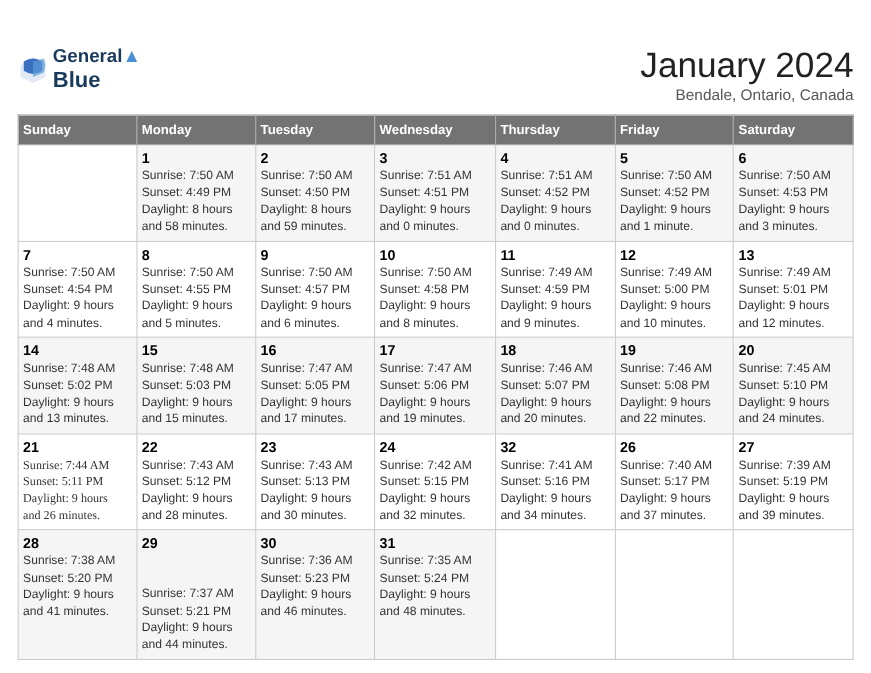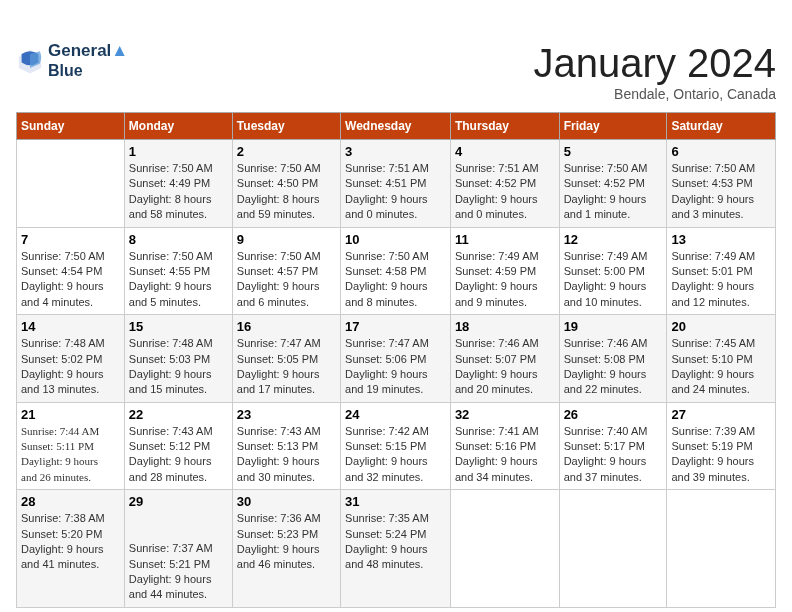--- a/index.html
+++ b/index.html
@@ -23,35 +23,35 @@
       gap: 4px;
     }
     .logo-icon {
       width: 28px;
       height: 28px;
     }
     .title-block {
       text-align: right;
     }
     .month-title {
-      font-size: 40px;
+      font-size: 32px;
       font-weight: normal;
       color: #222;
     }
     .location {
       font-size: 14px;
       color: #555;
     }
     table {
       width: 100%;
       border-collapse: collapse;
       font-size: 11px;
     }
     thead tr th {
-      background-color: #c2410c;
+      background-color: #737373;
       color: #fff;
       padding: 6px 4px;
       text-align: left;
       font-weight: bold;
       font-size: 12px;
       border: 1px solid #aaa;
     }
     tbody tr td {
       vertical-align: top;
       border: 1px solid #ccc;
@@ -83,21 +83,21 @@
 <div class="header">
   <div class="logo">
     <svg class="logo-icon" viewBox="0 0 40 40">
       <polygon points="20,4 36,14 36,30 20,38 4,30 4,14" fill="#3a6ebf" opacity="0.15"></polygon>
       <polygon points="20,2 38,13 38,28 28,34 28,20 20,15 12,20 12,34 2,28 2,13" fill="none"></polygon>
       <path d="M8,10 Q20,2 32,10 L32,22 Q20,30 8,22 Z" fill="#3a6ebf"></path>
       <path d="M20,10 L34,6 Q38,14 34,24 L20,30 Z" fill="#5a9ad9" opacity="0.7"></path>
     </svg>
     <div>
       <div style="font-size:17px;font-weight:bold;color:#1a3a5c;line-height:1.2;">General<span style="color:#4a90d9;">▲</span></div>
-      <div style="font-size:16px;font-weight:bold;color:#1a3a5c;line-height:1.2;">Blue</div>
+      <div style="font-size:20px;font-weight:bold;color:#1a3a5c;line-height:1.2;">Blue</div>
     </div>
   </div>
   <div class="title-block">
     <div class="month-title">January 2024</div>
     <div class="location">Bendale, Ontario, Canada</div>
   </div>
 </div>
 
 <table>
   <thead>

